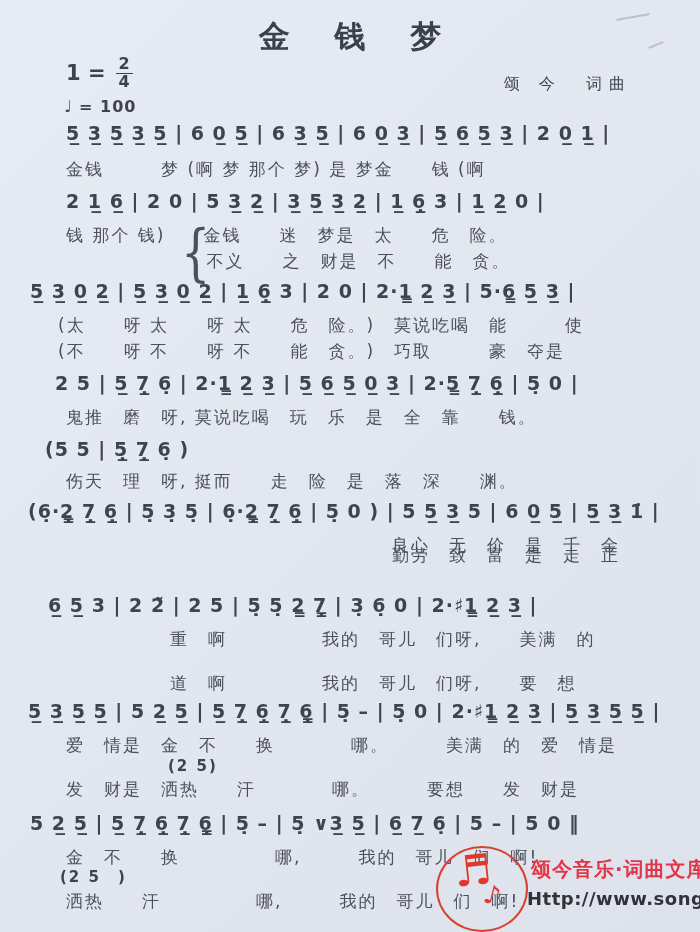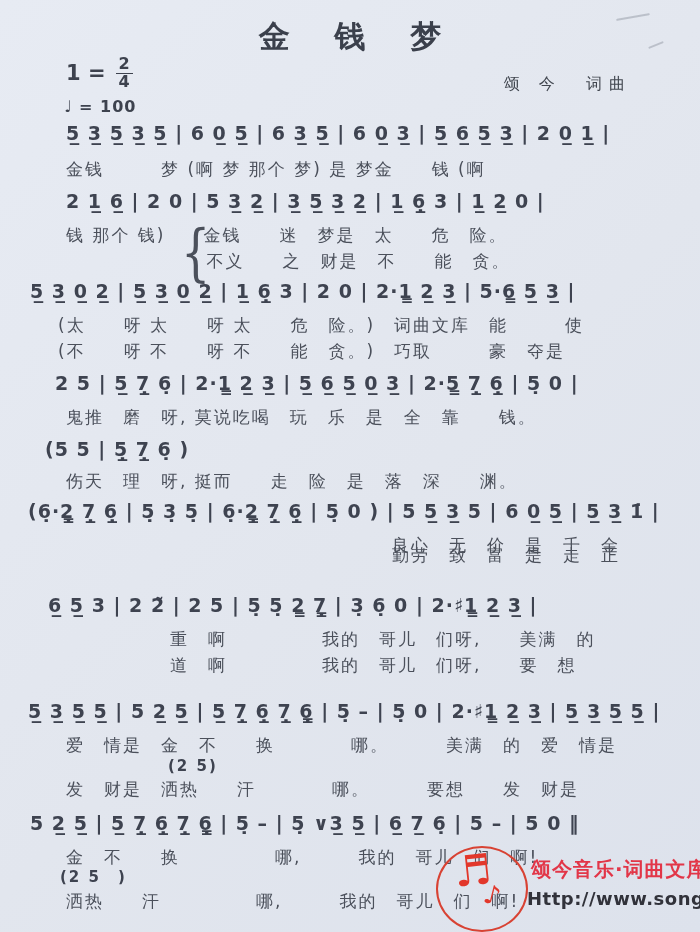--- a/index.html
+++ b/index.html
@@ -54,21 +54,21 @@
     font-size:46px;font-weight:300;color:#4b505b;
     transform:scaleY(1.35);transform-origin:top left;
   }
   
   .n0{top:122px;left:66px;} .l0a{top:158px;left:66px;}
   .n1{top:190px;left:66px;} .l1a{top:224px;left:66px;} .l1b{top:250px;left:66px;}
   .n2{top:280px;left:30px;} .l2a{top:314px;left:58px;} .l2b{top:340px;left:58px;}
   .n3{top:372px;left:55px;} .l3a{top:406px;left:66px;}
   .n4{top:438px;left:45px;} .l4a{top:470px;left:66px;}
   .n5{top:500px;left:28px;} .l5a{top:534px;left:392px;} .l5b{top:544px;left:392px;}
-  .n6{top:594px;left:48px;} .l6a{top:628px;left:170px;} .l6b{top:654px;left:170px;}
+  .n6{top:594px;left:48px;} .l6a{top:628px;left:170px;} .l6b{top:672px;left:170px;}
   .n7{top:700px;left:28px;} .l7a{top:734px;left:66px;} .c7{top:757px;left:168px;} .l7b{top:778px;left:66px;}
   .n8{top:812px;left:30px;} .l8a{top:846px;left:66px;} .c8{top:868px;left:60px;} .l8b{top:890px;left:66px;}
   
   .artifact{position:absolute;background:#9aa0ac;opacity:.55;border-radius:1px;}
   .artifact.a1{left:616px;top:16px;width:34px;height:2px;transform:rotate(-10deg);}
   .artifact.a2{left:648px;top:44px;width:16px;height:2px;transform:rotate(-22deg);}
   
   .footer-logo{
     position:absolute;left:436px;top:846px;
     width:92px;height:86px;
@@ -118,21 +118,21 @@
 
   <div class="note-row n0">5̲ 3̲ 5̲ 3̲ 5̲ | 6 0̲ 5̲ | 6 3̲ 5̲ | 6 0̲ 3̲ | 5̲ 6̲ 5̲ 3̲ | 2 0̲ 1̲ |</div>
   <div class="lyric-row l0a">金钱　　　梦 (啊 梦 那个 梦) 是 梦金　　钱 (啊</div>
 
   <div class="note-row n1">2 1̲ 6̲ | 2 0 | 5 3̲ 2̲ | 3̲ 5̲ 3̲ 2̲ | 1̲ 6̲̣ 3 | 1̲ 2̲ 0 |</div>
   <div class="verse-brace">{</div>
   <div class="lyric-row l1a">钱 那个 钱)　　金钱　　迷　梦是　太　　危　险。</div>
   <div class="lyric-row l1b">　　　　　　　 不义　　之　财是　不　　能　贪。</div>
 
   <div class="note-row n2">5̲ 3̲ 0̲ 2̲ | 5̲ 3̲ 0̲ 2̲ | 1̲ 6̲̣ 3 | 2 0 | 2·1̳ 2̲ 3̲ | 5·6̳ 5̲ 3̲ |</div>
-  <div class="lyric-row l2a">(太　　呀 太　　呀 太　　危　险。)　词曲文库　能　　　使</div>
+  <div class="lyric-row l2a">(太　　呀 太　　呀 太　　危　险。)　莫说吃喝　能　　　使</div>
   <div class="lyric-row l2b">(不　　呀 不　　呀 不　　能　贪。)　巧取　　　豪　夺是</div>
 
   <div class="note-row n3">2 5 | 5̲ 7̲̣ 6̣ | 2·1̳ 2̲ 3̲ | 5̲ 6̲ 5̲ 0̲ 3̲ | 2·5̳ 7̲̣ 6̲̣ | 5̣ 0 |</div>
   <div class="lyric-row l3a">鬼推　磨　呀, 莫说吃喝　玩　乐　是　全　靠　　钱。</div>
 
   <div class="note-row n4">(5 5 | 5̲̣ 7̲̣ 6̣ )</div>
   <div class="lyric-row l4a">伤天　理　呀, 挺而　　走　险　是　落　深　　渊。</div>
 
   <div class="note-row n5">(6̣·2̳̣ 7̲̣ 6̲̣ | 5̣ 3̣ 5̣ | 6̣·2̳̣ 7̲̣ 6̲̣ | 5̣ 0 ) | 5 5̲ 3̲ 5 | 6 0̲ 5̲ | 5̲ 3̲ 1̇ |</div>
   <div class="lyric-row l5a">良心　无　价　是　千　金</div>

